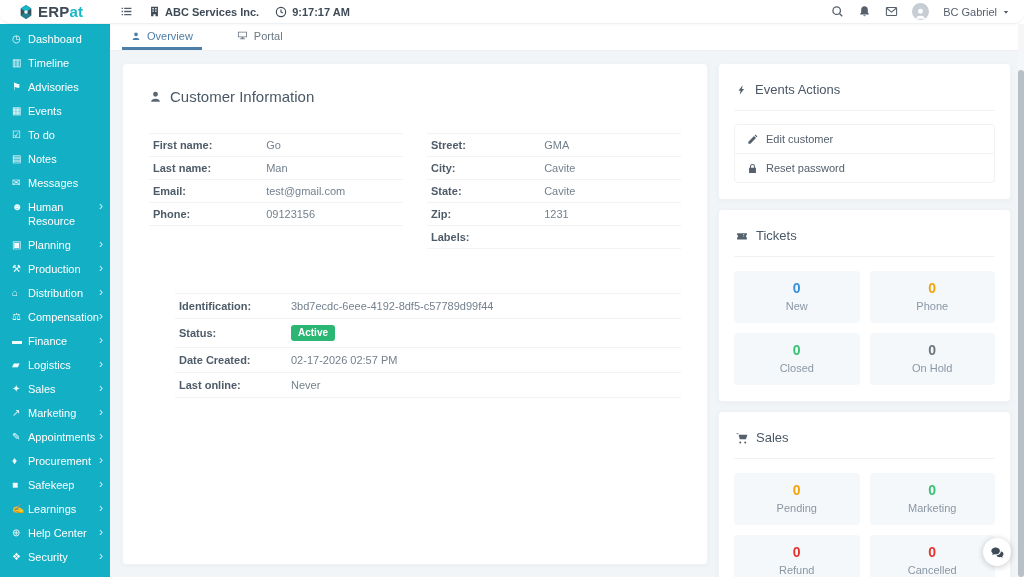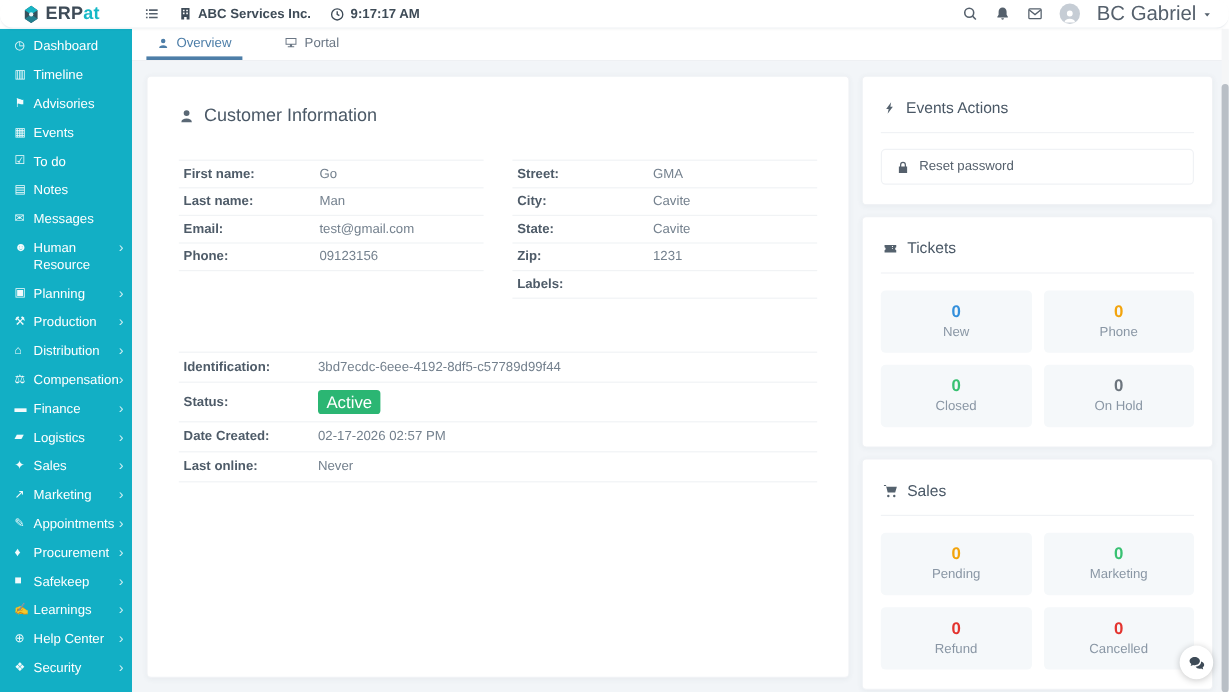--- a/index.html
+++ b/index.html
@@ -12,21 +12,21 @@
     border-bottom:1px solid #eef1f4; box-shadow:0 1px 2px rgba(0,0,0,.03); z-index:5;border-radius:11px; }
   .logo-area { width:110px; display:flex; align-items:center; padding-left:18px; gap:4px; }
   .logo-text { font-size:15px; font-weight:bold; color:#3e4b57; letter-spacing:.2px; }
   .logo-text .accent { color:#16b8c6; }
   .topbar-left { display:flex; align-items:center; gap:16px; padding-left:10px; color:#3e4b57; }
   .tb-item { display:flex; align-items:center; gap:5px; font-size:11px; font-weight:bold; color:#3e4b57; }
   .topbar-right { margin-left:auto; display:flex; align-items:center; gap:14px; padding-right:14px; }
   .tb-ic { color:#55606c; display:flex; align-items:center; }
   .avatar { width:17px; height:17px; border-radius:50%; background:#c6cdd5; display:flex;
     align-items:flex-end; justify-content:center; overflow:hidden; color:#fff; }
-  .user-name { font-size:17px; color:#55606c; display:flex; align-items:center; gap:5px; }
+  .user-name { font-size:11px; color:#55606c; display:flex; align-items:center; gap:5px; }
 
   
   .body-row { flex:1; display:flex; overflow:hidden; }
   .sidebar { width:110px; flex:0 0 110px; background:#12afc5; color:#fff; overflow:hidden; padding-top:3px; }
   .nav-item { position:relative; display:flex; align-items:flex-start; padding:5px 16px 5px 12px;
     font-size:11px; line-height:14px; cursor:pointer; }
   .nav-ic { width:16px; flex:0 0 16px; font-size:10px; opacity:.95; text-align:left; }
   .nav-label { flex:1; color:#fff; }
   .nav-chev { position:absolute; right:7px; top:4px; font-size:12px; color:rgba(255,255,255,.8); }
 
@@ -49,22 +49,22 @@
   .info-grid { display:flex; gap:24px; margin-top:28px; }
   .info-table { flex:1; }
   .irow { display:flex; align-items:center; padding:5px 4px; border-bottom:1px solid #f1f3f5; min-height:20px; }
   .info-table .irow:first-child, .acct-table .irow:first-child { border-top:1px solid #f1f3f5; }
   .ilabel { font-size:11px; font-weight:bold; color:#4e5b68; }
   .ivalue { font-size:11px; color:#74818e; }
   .info-table .ilabel { width:46%; }
   .info-table .ivalue { flex:1; }
   .acct-table { margin-top:26px; }
   .acct-table .ilabel { width:112px; }
-  .acct-table .irow { padding:6px 4px; }
-  .badge { display:inline-block; color:#fff; font-size:14px; font-weight:normal;
+  .acct-table .irow { padding:6px 4px;margin-left:26px; }
+  .badge { display:inline-block; color:#fff; font-size:10px; font-weight:bold;
     padding:3px 7px; border-radius:3px; line-height:1; }
   .acct-section { margin-top:44px; }
 
   
   .side-card { padding:16px 15px 16px; }
   .side-header { display:flex; align-items:center; gap:8px; font-size:13px; color:#4a5866;
     padding:2px 2px 13px; border-bottom:1px solid #f0f2f5; }
   .side-header svg { color:#55626e; }
   .qa-list { margin-top:13px; border:1px solid #f0f2f5; border-radius:4px; }
   .qa-item { display:flex; align-items:center; gap:8px; padding:8px 12px; font-size:11px;
@@ -379,20 +379,28 @@
                 <svg width="11" height="12" viewBox="0 0 16 16" fill="currentColor">
                     <path d="M9.6 1 3.6 9.2h3L5.4 15l6.3-8.6h-3z"></path>
                   </svg>
               </span>
               <span>Events Actions</span>
             </div>
             <div class="qa-list">
               <div class="qa-item">
                 <span>
                   <svg width="11" height="11" viewBox="0 0 16 16" fill="currentColor">
+                      <path d="M2 14v-2.9l8.2-8.2 2.9 2.9L4.9 14H2zm9.1-12 1.2-1.2 2.9 2.9L14 4.9z"></path>
+                    </svg>
+                </span>
+                <span>Edit customer</span>
+              </div>
+              <div class="qa-item">
+                <span>
+                  <svg width="11" height="11" viewBox="0 0 16 16" fill="currentColor">
                       <path fill-rule="evenodd" d="M8 1.3A3.6 3.6 0 0 0 4.4 4.9V7H3v7.7h10V7h-1.4V4.9A3.6 3.6 0 0 0 8 1.3zM10.1 7H5.9V4.9a2.1 2.1 0 1 1 4.2 0V7z"></path>
                     </svg>
                 </span>
                 <span>Reset password</span>
               </div>
             </div>
           </section>
 
           <section class="card side-card">
             <div class="side-header">

